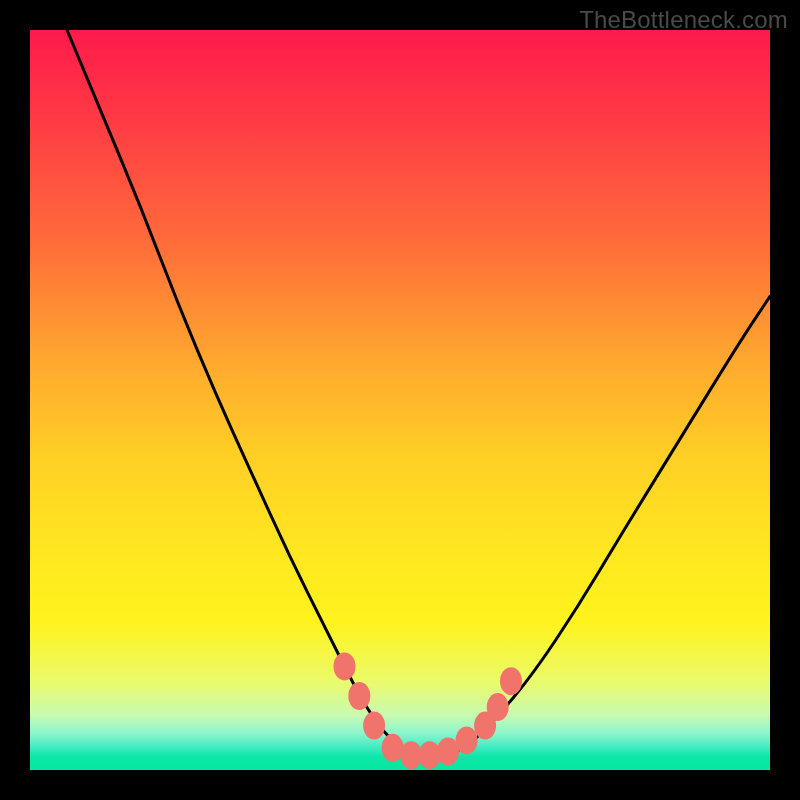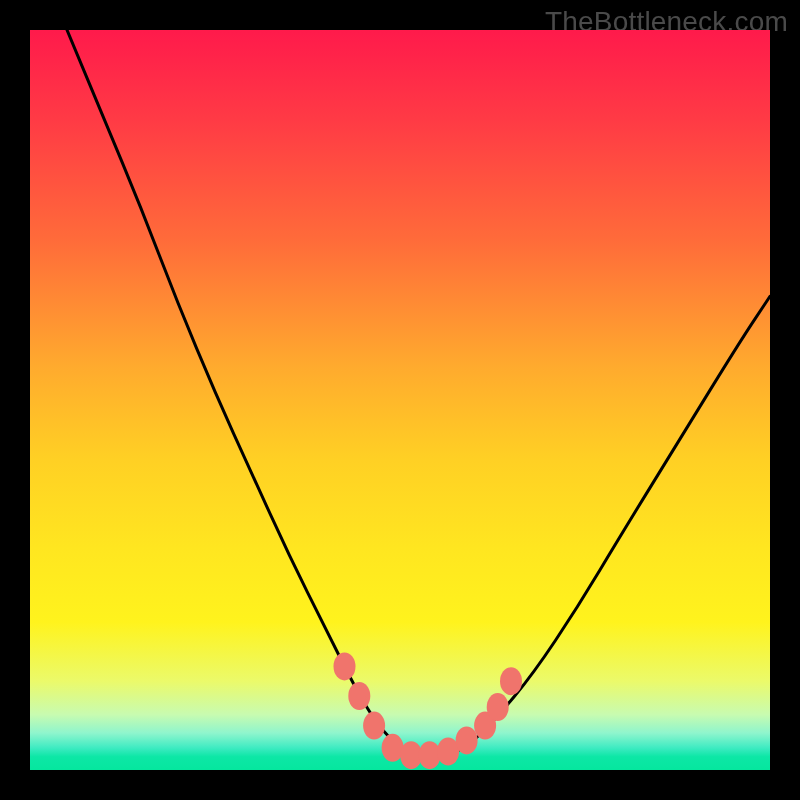--- a/index.html
+++ b/index.html
@@ -38,21 +38,21 @@
       #3eebc2 97%,
       #0de7a6 98.2%,
       #05e79e 100%
     );
   }
   .watermark {
     position: absolute;
     top: 6px;
     right: 12px;
     color: #4a4a4a;
-    font-size: 28px;
+    font-size: 24px;
     font-weight: 500;
     letter-spacing: 0.2px;
     user-select: none;
   }
   svg.curve {
     position: absolute;
     left: 0;
     top: 0;
     width: 740px;
     height: 740px;

